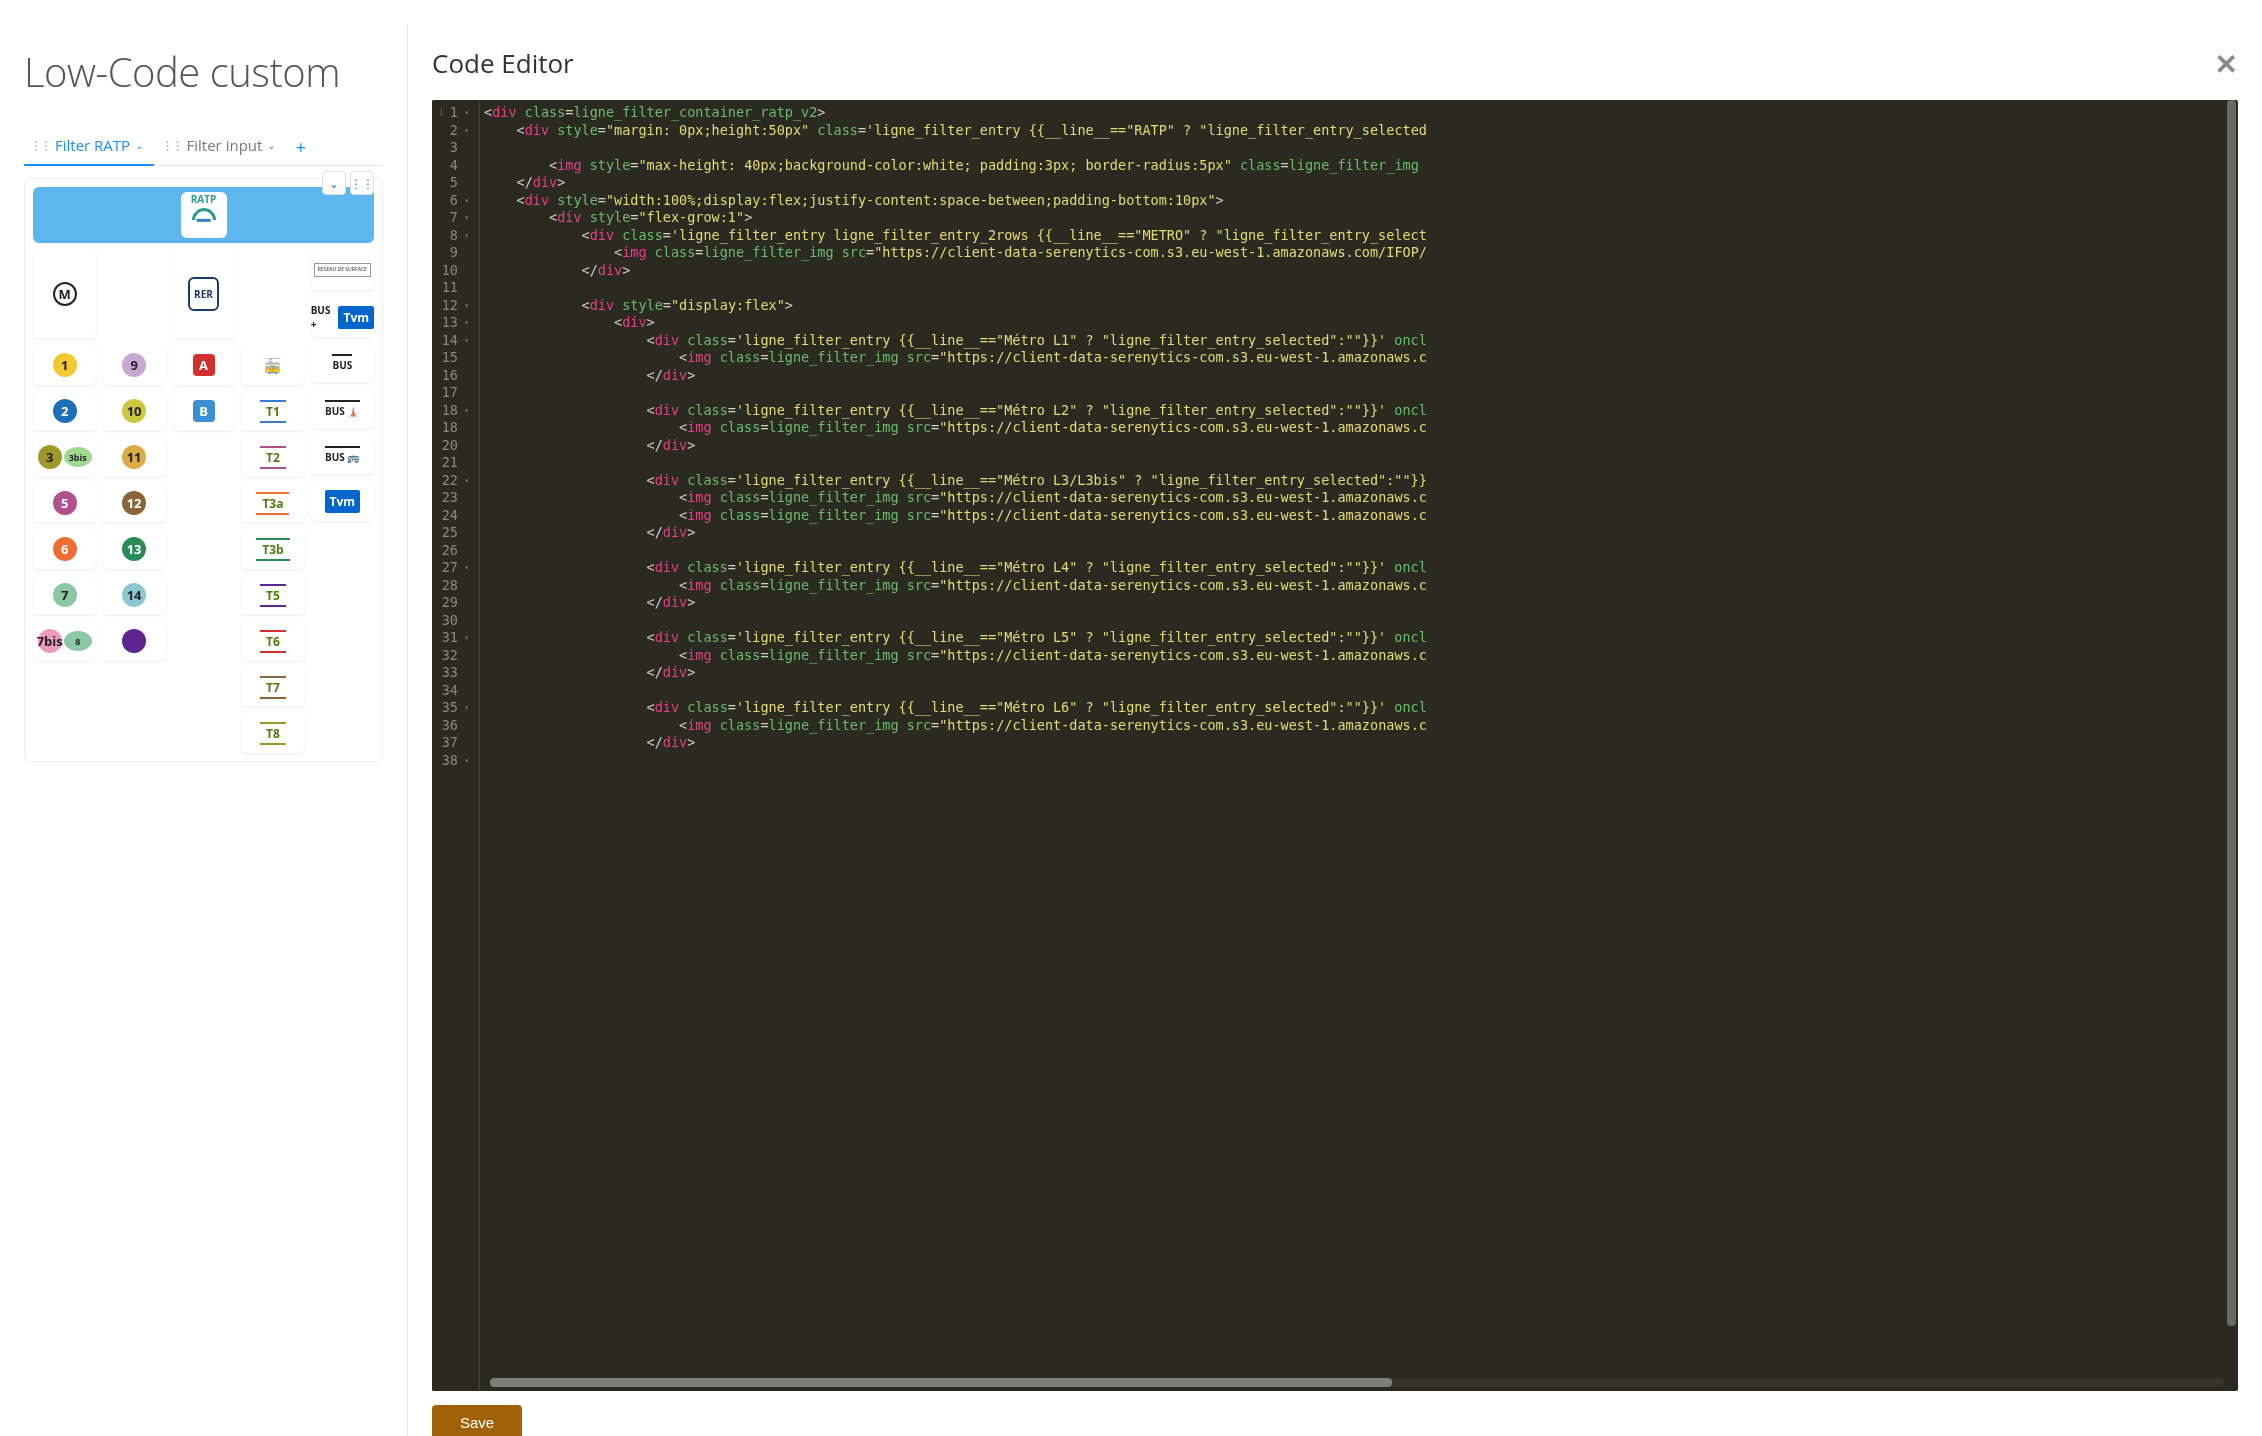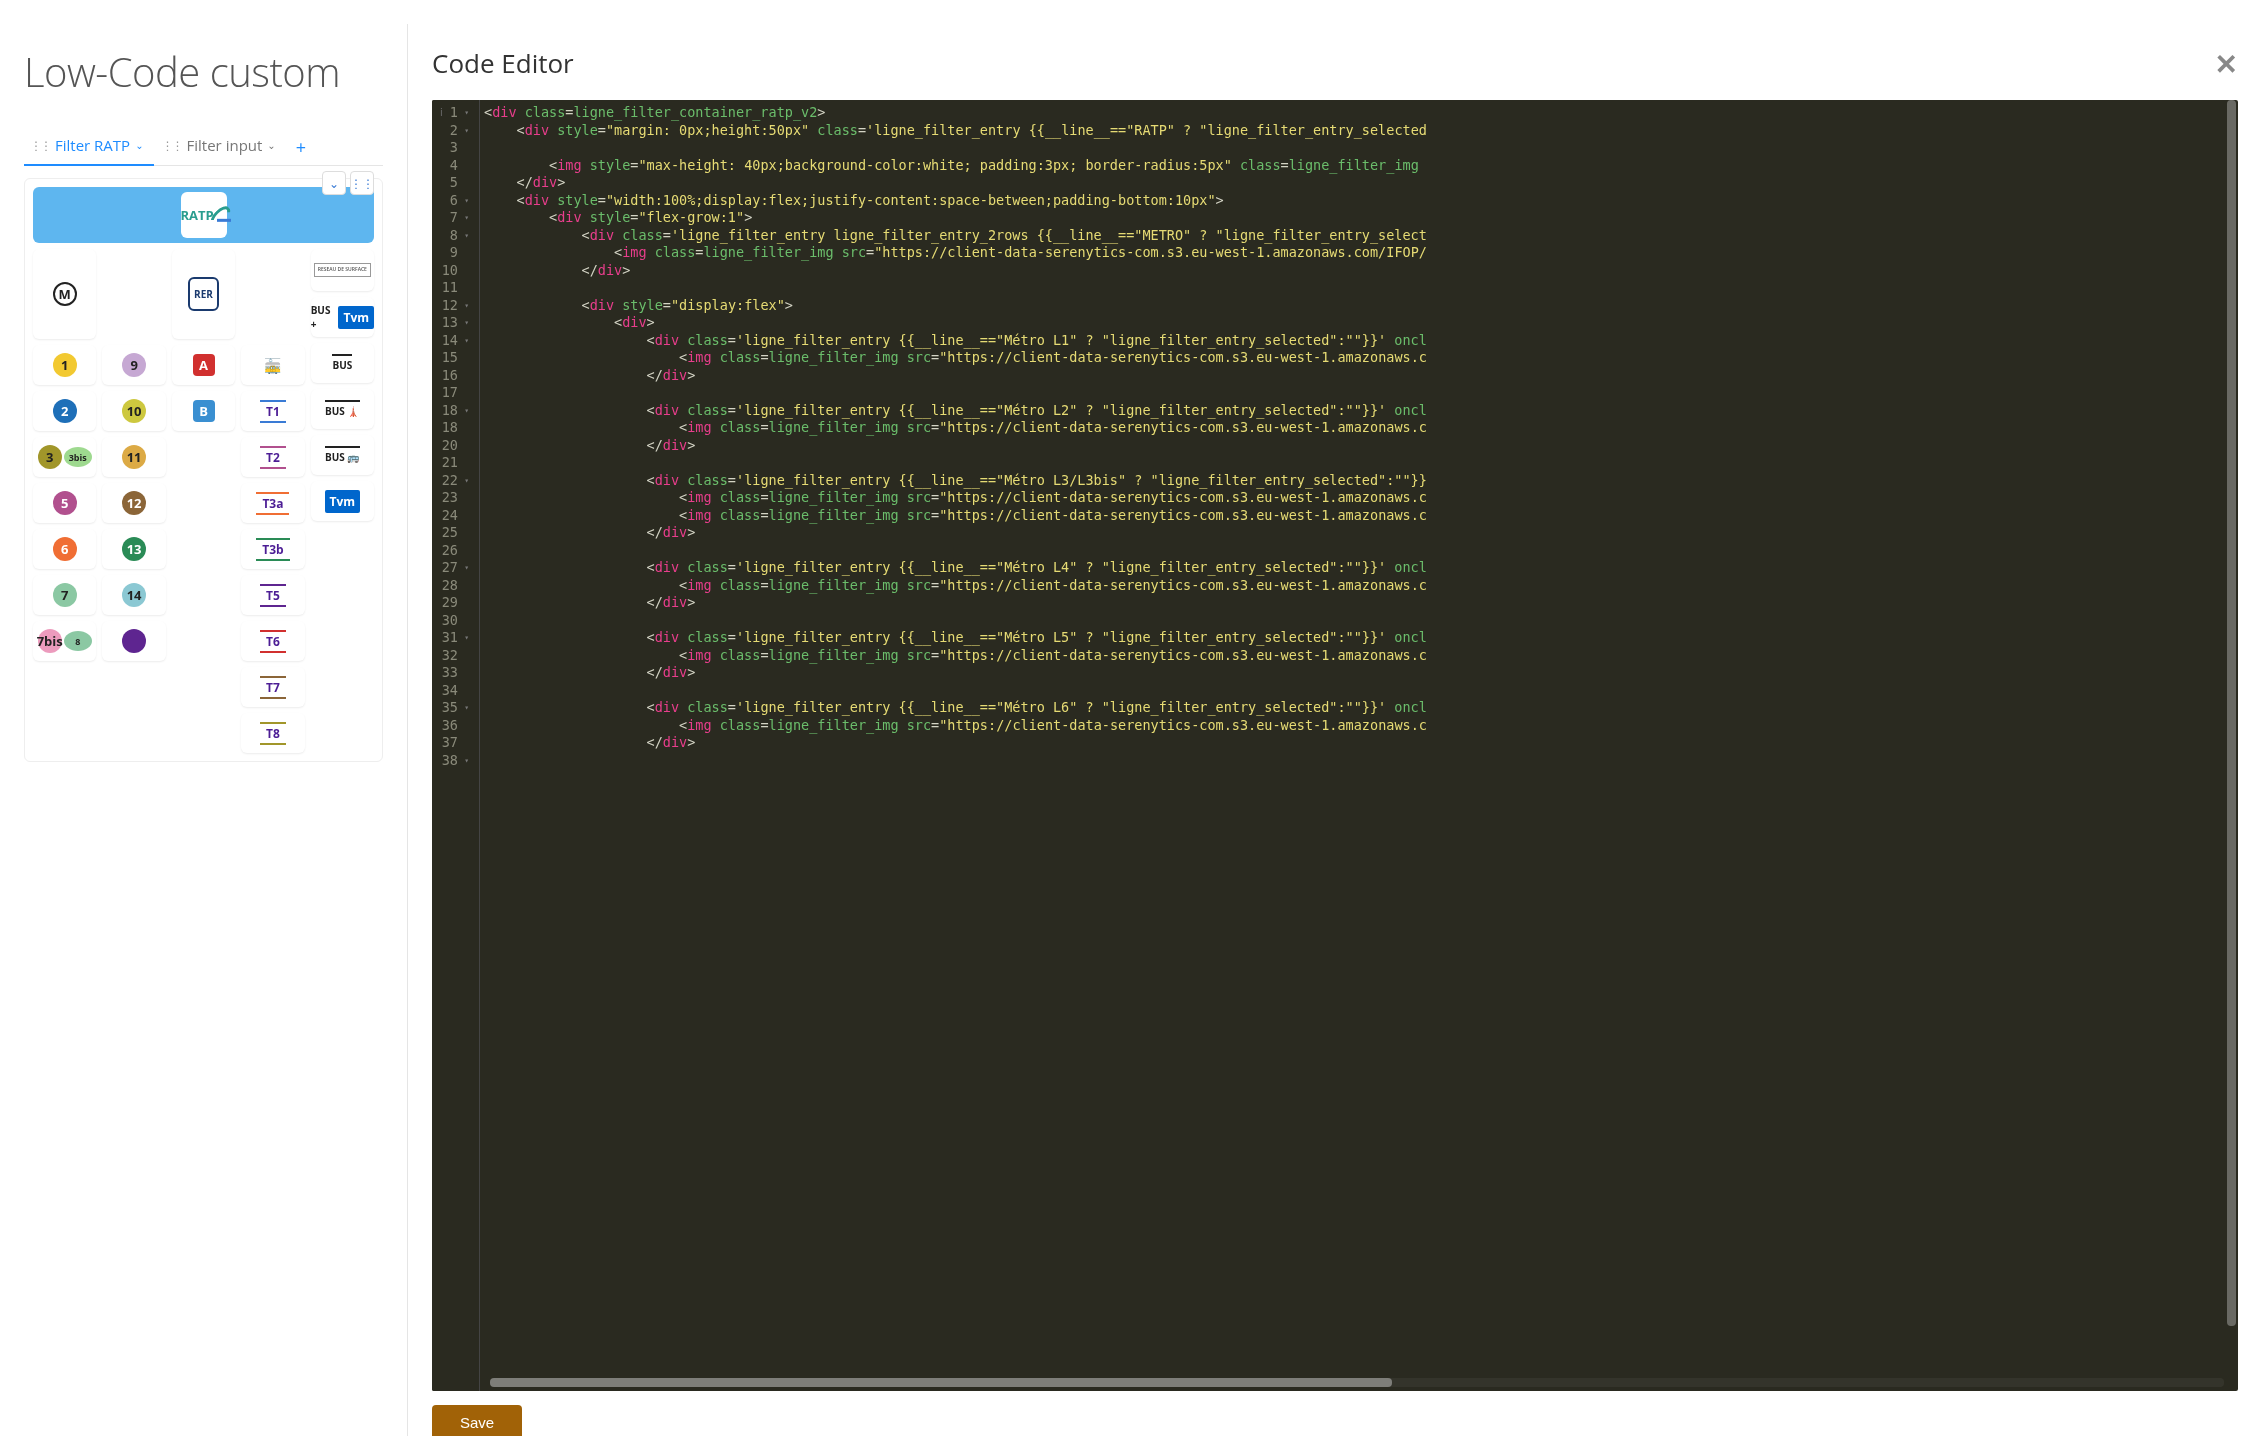--- a/index.html
+++ b/index.html
@@ -16,41 +16,41 @@
   .tab.active::after { content: ""; position: absolute; left: 0; right: 0; bottom: -1px; height: 2px; background: #1e8cff; }
   .drag-icon { font-size: 12px; color: #999; letter-spacing: -2px; }
   .chev-down { font-size: 10px; color: inherit; }
   .add-tab { color: #1e8cff; font-size: 18px; padding: 0 8px; cursor: pointer; }
 
   .preview-box { background: #fff; border: 1px solid #eee; border-radius: 6px; padding: 8px; position: relative; }
   .preview-tools { position: absolute; top: -8px; right: 8px; display: flex; gap: 4px; }
   .tool-btn { width: 24px; height: 24px; border: 1px solid #ddd; border-radius: 4px; background: #fff; display: flex; align-items: center; justify-content: center; font-size: 12px; color: #3a7bd5; cursor: pointer; }
 
   .ratp-header { background: #5eb6ef; border-radius: 6px; height: 56px; display: flex; align-items: center; justify-content: center; margin-bottom: 6px; }
-  .ratp-logo { width: 46px; height: 46px; background: #fff; border-radius: 6px; display: flex; align-items: center; justify-content: center; font-size: 13px; font-weight: bold; color: #2a9d8f; }
+  .ratp-logo { width: 46px; height: 46px; background: #fff; border-radius: 6px; display: flex; flex-direction: column; align-items: center; font-size: 10px; font-weight: bold; color: #2a9d8f; }
   .ratp-logo .swoosh { width: 24px; height: 24px; border: 3px solid #2a9d8f; border-radius: 50%; border-right-color: transparent; border-bottom-color: transparent; transform: rotate(45deg); margin-top: 2px; position: relative; }
   .ratp-logo .swoosh::after { content: ""; position: absolute; width: 14px; height: 3px; background: #3a7bd5; top: 8px; left: 2px; transform: rotate(-45deg); }
 
   .filter-grid { display: flex; gap: 6px; margin-top: 6px; }
   .col { display: flex; flex-direction: column; gap: 6px; flex: 1; }
   .col-narrow { width: 70px; }
   .col-wide { width: 76px; }
 
   .cell { background: #fff; border-radius: 6px; box-shadow: 0 1px 2px rgba(0,0,0,0.08); height: 40px; display: flex; align-items: center; justify-content: center; font-size: 13px; font-weight: 600; gap: 2px; }
   .cell.tall { height: 90px; }
   .cell.empty { box-shadow: none; }
 
   .circle { width: 24px; height: 24px; border-radius: 50%; display: flex; align-items: center; justify-content: center; font-size: 13px; font-weight: 700; color: #fff; }
   .circle.outline { border: 2px solid #222; color: #222; background: #fff; }
   .circle.sm { width: 28px; height: 20px; font-size: 9px; }
 
   .rer-box { border: 2.5px solid #1a3a6e; border-radius: 6px; padding: 8px 4px; font-size: 10px; font-weight: 700; color: #1a3a6e; }
   .sq { width: 22px; height: 22px; border-radius: 4px; display: flex; align-items: center; justify-content: center; font-size: 13px; font-weight: 700; color: #fff; }
 
-  .tram-label { font-size: 12px; font-weight: 700; color: #4c1d95; border-top: 2.5px solid; border-bottom: 2.5px solid; padding: 1px 6px; }
+  .tram-label { font-size: 12px; font-weight: 700; color: #4d7c0f; border-top: 2.5px solid; border-bottom: 2.5px solid; padding: 1px 6px; }
   .bus-label { font-size: 10px; font-weight: 700; color: #222; border-top: 2px solid #222; padding-top: 2px; }
   .tvm-box { background: #0066cc; color: #fff; padding: 3px 5px; font-size: 12px; font-weight: 700; border-radius: 2px; }
   .reseau-box { border: 1px solid #999; font-size: 5px; padding: 3px; text-align: center; line-height: 1.1; color: #555; }
   .tram-icon { font-size: 14px; color: #222; }
 
   
   .editor-header { display: flex; justify-content: space-between; align-items: center; margin-bottom: 18px; }
   .editor-title { font-size: 26px; font-weight: 400; color: #333; }
   .close-x { font-size: 28px; font-weight: 700; color: #888; cursor: pointer; }
 

